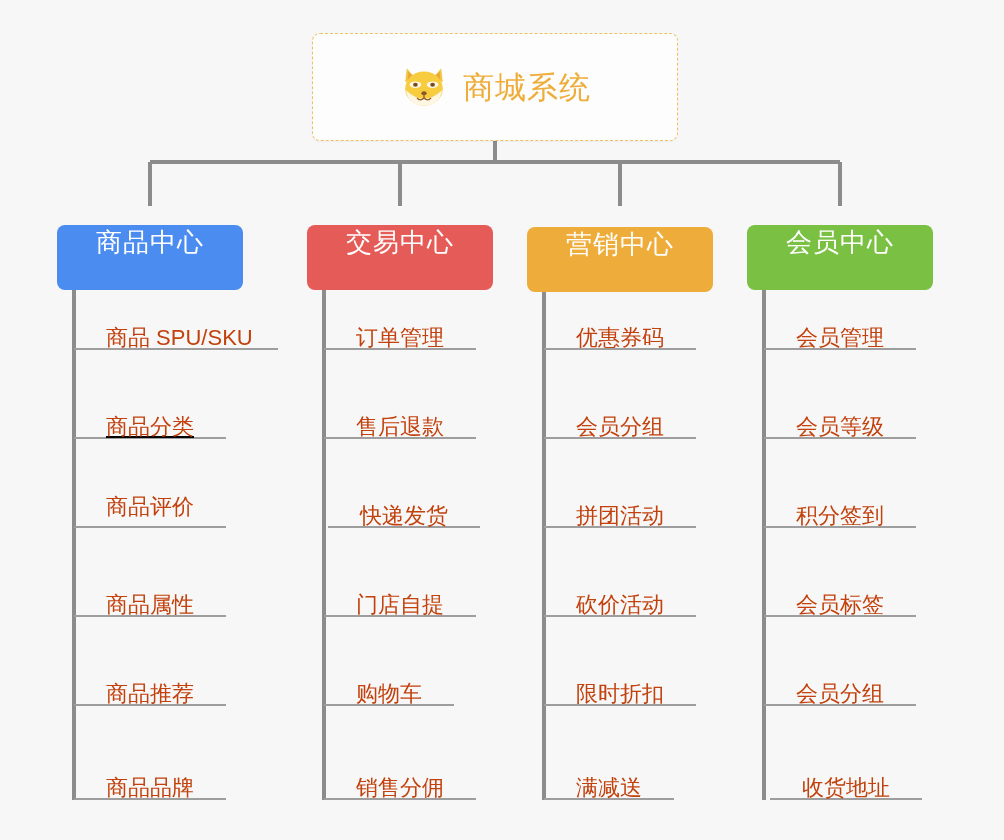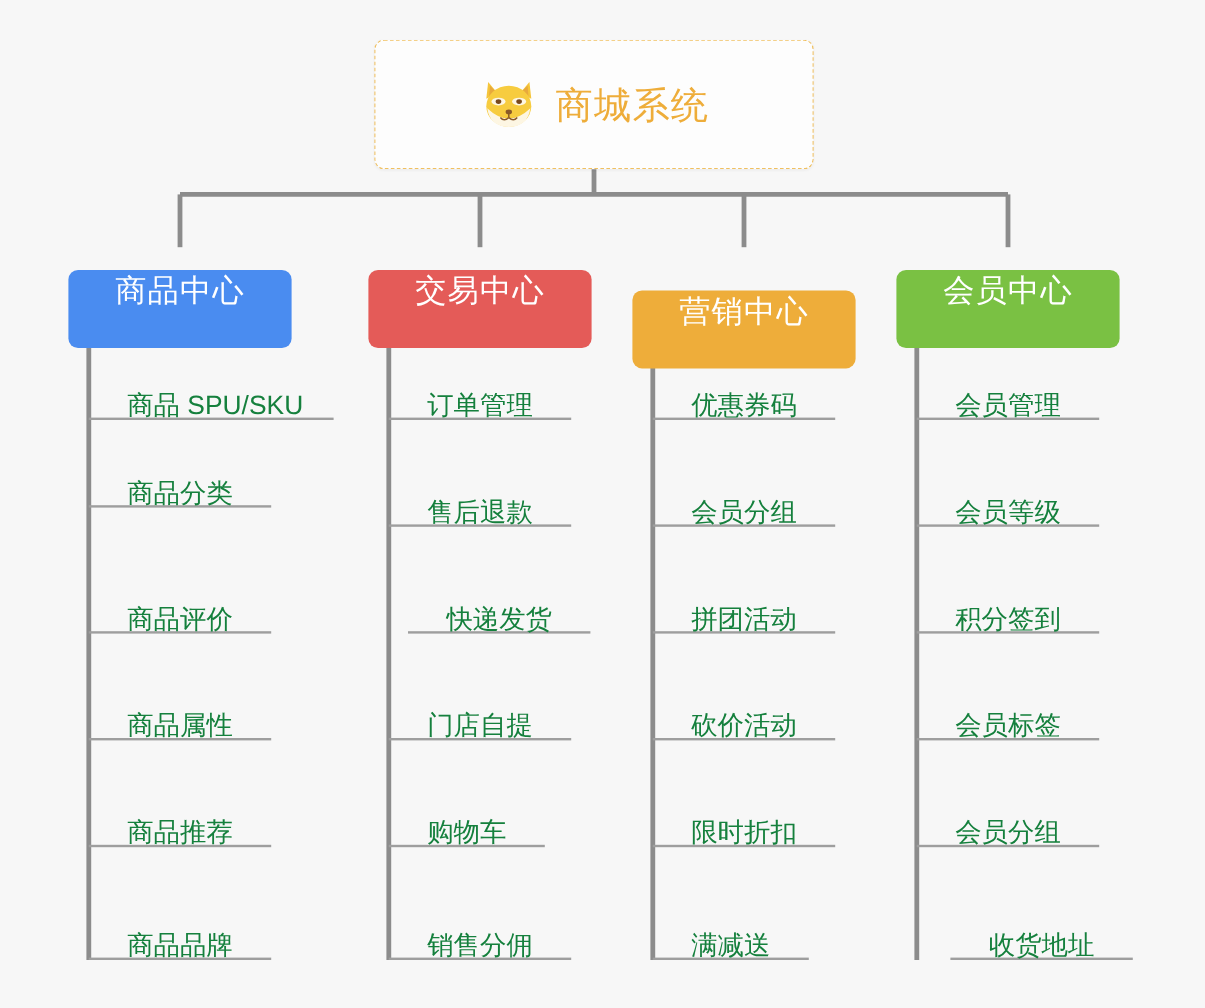--- a/index.html
+++ b/index.html
@@ -53,21 +53,21 @@
     position:absolute;
     height:44px;
     display:flex;align-items:flex-end;
     box-sizing:border-box;
     border-bottom:2px solid #9e9e9e;
     padding-left:32px;
     padding-bottom:2px;
   }
   .leaf-label{
     font-size:22px;
-    color:#15803d;
+    color:#c2410c;
     line-height:1.05;
     white-space:nowrap;
     transform:translateY(3px);
   }
 </style>
 </head>
 <body>
 
 <div id="mindmap">
 
@@ -109,57 +109,57 @@
     </div>
   </div>
 
   <div id="branches">
       <div class="cat-box" style="left: 57px; top: 206px; width: 186px; background: rgb(74, 140, 240);">
         <span>商品中心</span>
       </div>
       <div class="leaf" style="left: 74px; top: 306px; width: 204px; border-bottom-color: rgb(158, 158, 158);">
         <span class="leaf-label">商品 SPU/SKU</span>
       </div>
-      <div class="leaf" style="left: 74px; top: 379px; width: 152px; border-bottom-color: rgb(158, 158, 158);">
+      <div class="leaf" style="left: 74px; top: 395px; width: 152px; border-bottom-color: rgb(158, 158, 158); text-decoration: underline;">
         <span class="leaf-label">商品分类</span>
       </div>
-      <div class="leaf" style="left: 74px; top: 484px; width: 152px; border-bottom-color: rgb(158, 158, 158);">
+      <div class="leaf" style="left: 74px; top: 484px; width: 152px; border-bottom-color: rgb(158, 158, 158); align-items: center;">
         <span class="leaf-label">商品评价</span>
       </div>
       <div class="leaf" style="left: 74px; top: 573px; width: 152px; border-bottom-color: rgb(158, 158, 158);">
         <span class="leaf-label">商品属性</span>
       </div>
       <div class="leaf" style="left: 74px; top: 662px; width: 152px; border-bottom-color: rgb(158, 158, 158);">
         <span class="leaf-label">商品推荐</span>
       </div>
       <div class="leaf" style="left: 74px; top: 756px; width: 152px; border-bottom-color: rgb(158, 158, 158);">
         <span class="leaf-label">商品品牌</span>
       </div>
       <div class="cat-box" style="left: 307px; top: 206px; width: 186px; background: rgb(228, 91, 88);">
         <span>交易中心</span>
       </div>
       <div class="leaf" style="left: 324px; top: 306px; width: 152px; border-bottom-color: rgb(158, 158, 158);">
         <span class="leaf-label">订单管理</span>
       </div>
       <div class="leaf" style="left: 324px; top: 395px; width: 152px; border-bottom-color: rgb(158, 158, 158);">
         <span class="leaf-label">售后退款</span>
       </div>
-      <div class="leaf" style="left: 340px; top: 484px; width: 152px; border-bottom-color: rgb(158, 158, 158); align-items: flex-end;">
+      <div class="leaf" style="left: 328px; top: 484px; width: 152px; border-bottom-color: rgb(158, 158, 158); align-items: flex-end;">
         <span class="leaf-label">快递发货</span>
       </div>
       <div class="leaf" style="left: 324px; top: 573px; width: 152px; border-bottom-color: rgb(158, 158, 158);">
         <span class="leaf-label">门店自提</span>
       </div>
       <div class="leaf" style="left: 324px; top: 662px; width: 130px; border-bottom-color: rgb(158, 158, 158);">
         <span class="leaf-label">购物车</span>
       </div>
       <div class="leaf" style="left: 324px; top: 756px; width: 152px; border-bottom-color: rgb(158, 158, 158);">
         <span class="leaf-label">销售分佣</span>
       </div>
-      <div class="cat-box" style="left: 527px; top: 223px; width: 186px; background: rgb(238, 173, 58);">
+      <div class="cat-box" style="left: 527px; top: 208px; width: 186px; background: rgb(238, 173, 58);">
         <span>营销中心</span>
       </div>
       <div class="leaf" style="left: 544px; top: 306px; width: 152px; border-bottom-color: rgb(158, 158, 158);">
         <span class="leaf-label">优惠券码</span>
       </div>
       <div class="leaf" style="left: 544px; top: 395px; width: 152px; border-bottom-color: rgb(158, 158, 158);">
         <span class="leaf-label">会员分组</span>
       </div>
       <div class="leaf" style="left: 544px; top: 484px; width: 152px; border-bottom-color: rgb(158, 158, 158);">
         <span class="leaf-label">拼团活动</span>
@@ -184,17 +184,17 @@
       </div>
       <div class="leaf" style="left: 764px; top: 484px; width: 152px; border-bottom-color: rgb(158, 158, 158);">
         <span class="leaf-label">积分签到</span>
       </div>
       <div class="leaf" style="left: 764px; top: 573px; width: 152px; border-bottom-color: rgb(158, 158, 158);">
         <span class="leaf-label">会员标签</span>
       </div>
       <div class="leaf" style="left: 764px; top: 662px; width: 152px; border-bottom-color: rgb(158, 158, 158);">
         <span class="leaf-label">会员分组</span>
       </div>
-      <div class="leaf" style="left: 792px; top: 756px; width: 152px; border-bottom-color: rgb(158, 158, 158);">
+      <div class="leaf" style="left: 770px; top: 756px; width: 152px; border-bottom-color: rgb(158, 158, 158);">
         <span class="leaf-label">收货地址</span>
       </div>
     </div>
 </div>
 
 </body></html>

